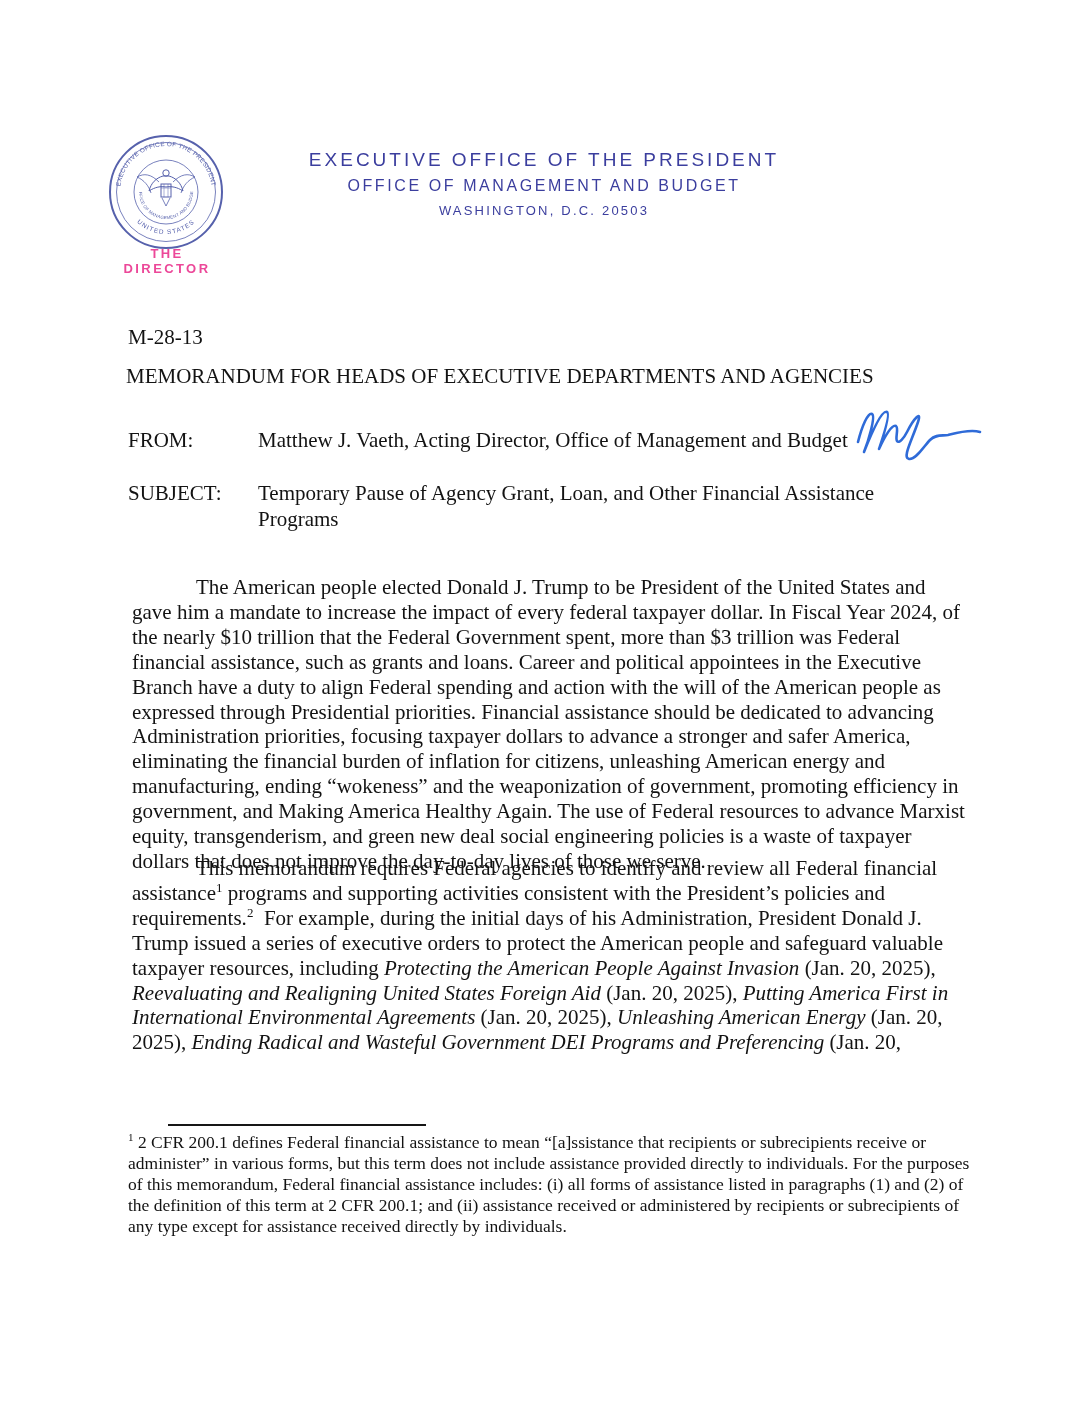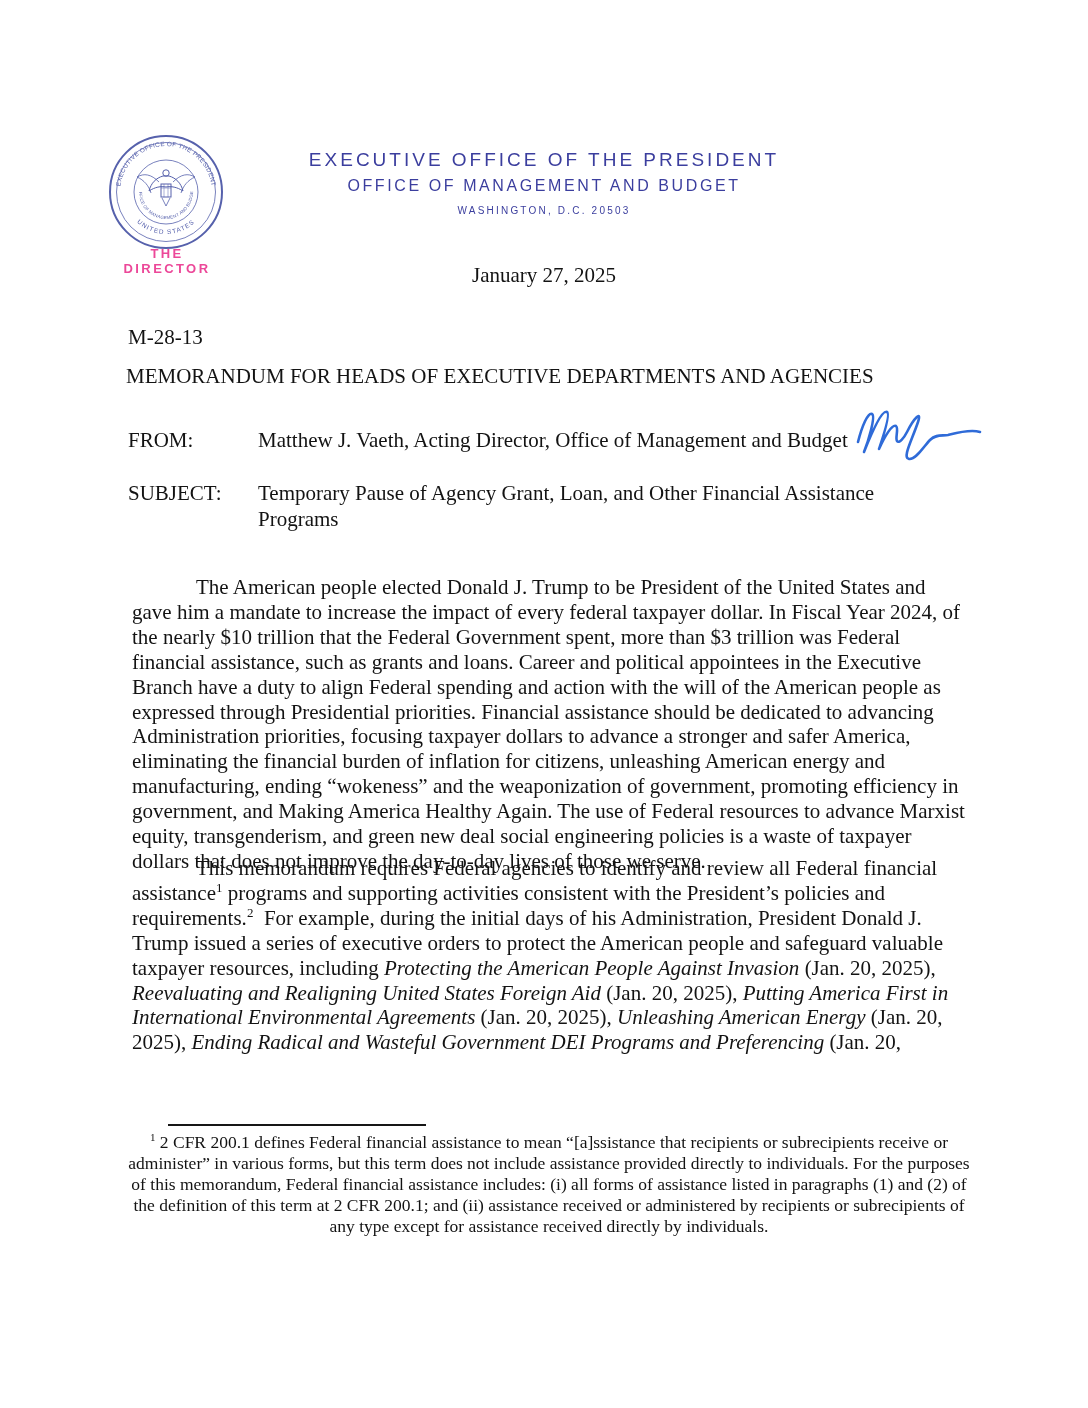--- a/index.html
+++ b/index.html
@@ -9,21 +9,21 @@
   
   .seal-wrap{position:absolute;left:106px;top:132px;width:120px;height:120px;}
   .seal-wrap svg{display:block;width:120px;height:120px;}
   .director{position:absolute;left:104px;top:246px;width:126px;text-align:center;
             font-family:"Liberation Sans", sans-serif;font-weight:bold;font-size:13px;
             letter-spacing:2.4px;color:#ec4899;}
   .letterhead{position:absolute;left:0;top:149px;width:100%;text-align:center;
               font-family:"Liberation Sans", sans-serif;color:#3b3e9e;}
   .lh1{font-size:19px;letter-spacing:3px;line-height:21px;}
   .lh2{font-size:16px;letter-spacing:2.6px;line-height:18px;margin-top:7px;}
-  .lh3{font-size:10px;letter-spacing:2.2px;line-height:17px;margin-top:7px;}
+  .lh3{font-size:13px;letter-spacing:2.2px;line-height:17px;margin-top:7px;}
 
   .date{position:absolute;left:0;top:263px;width:100%;text-align:center;font-size:21px;}
 
   .docnum{position:absolute;left:128px;top:325px;font-size:21px;}
   .memo-heading{position:absolute;left:126px;top:364px;width:850px;font-size:21px;}
 
   .kv{position:absolute;left:128px;display:flex;font-size:21px;}
   .kv .label{flex:0 0 130px;}
   #from-row{top:428px;width:900px;}
   #from-row .value{white-space:nowrap;}
@@ -33,21 +33,21 @@
   .sig{position:absolute;left:724px;top:-26px;width:136px;height:62px;}
 
   .para{position:absolute;left:128px;width:838px;margin:4px;font-size:21px;
         line-height:24.9px;text-indent:64px;text-align:left;}
   #para1{top:571px;}
   #para2{top:852px;}
   .para sup, .fn sup{font-size:13px;line-height:0;vertical-align:super;}
 
   .fn-rule{position:absolute;left:168px;top:1124px;width:258px;height:2px;background:#161616;}
   .footnotes{position:absolute;left:128px;top:1132px;width:842px;font-size:17.5px;line-height:20.9px;}
-  .fn{margin:0;text-align:center;}
+  .fn{margin:0;}
   .footnotes sup{font-size:11px;}
 </style>
 </head>
 <body>
 
 <div class="page">
 
   <div class="seal-wrap">
     <svg viewBox="0 0 120 120" aria-hidden="true">
       <circle cx="60" cy="60" r="56" fill="none" stroke="#5661ac" stroke-width="2"></circle>
@@ -77,21 +77,20 @@
     </svg>
   </div>
   <div class="director">THE DIRECTOR</div>
 
   <div class="letterhead">
     <div class="lh1">EXECUTIVE OFFICE OF THE PRESIDENT</div>
     <div class="lh2">OFFICE OF MANAGEMENT AND BUDGET</div>
     <div class="lh3">WASHINGTON, D.C. 20503</div>
   </div>
 
-  <div class="date">January 27, 2025</div>
 
   <div class="docnum">M-28-13</div>
 
   <div class="memo-heading">MEMORANDUM FOR HEADS OF EXECUTIVE DEPARTMENTS AND AGENCIES</div>
 
   <div class="kv" id="from-row">
     <span class="label">FROM:</span>
     <span class="value">Matthew J. Vaeth, Acting Director, Office of Management and Budget</span>
     <svg class="sig" viewBox="0 0 136 62">
       <path d="M6,40 C10,24 16,10 20,12 C24,14 16,40 12,50 C20,30 30,8 35,10 C39,12 30,38 27,47 C33,34 40,22 44,24 C47,26 43,36 45,39 C47,42 52,36 55,30 C62,16 70,8 66,20 C60,38 50,56 57,57 C64,58 72,44 78,38 C84,32 90,34 96,33 C104,31 118,27 128,30" stroke="#2f6bd8" stroke-width="2.6" fill="none" stroke-linecap="round" stroke-linejoin="round"></path>

